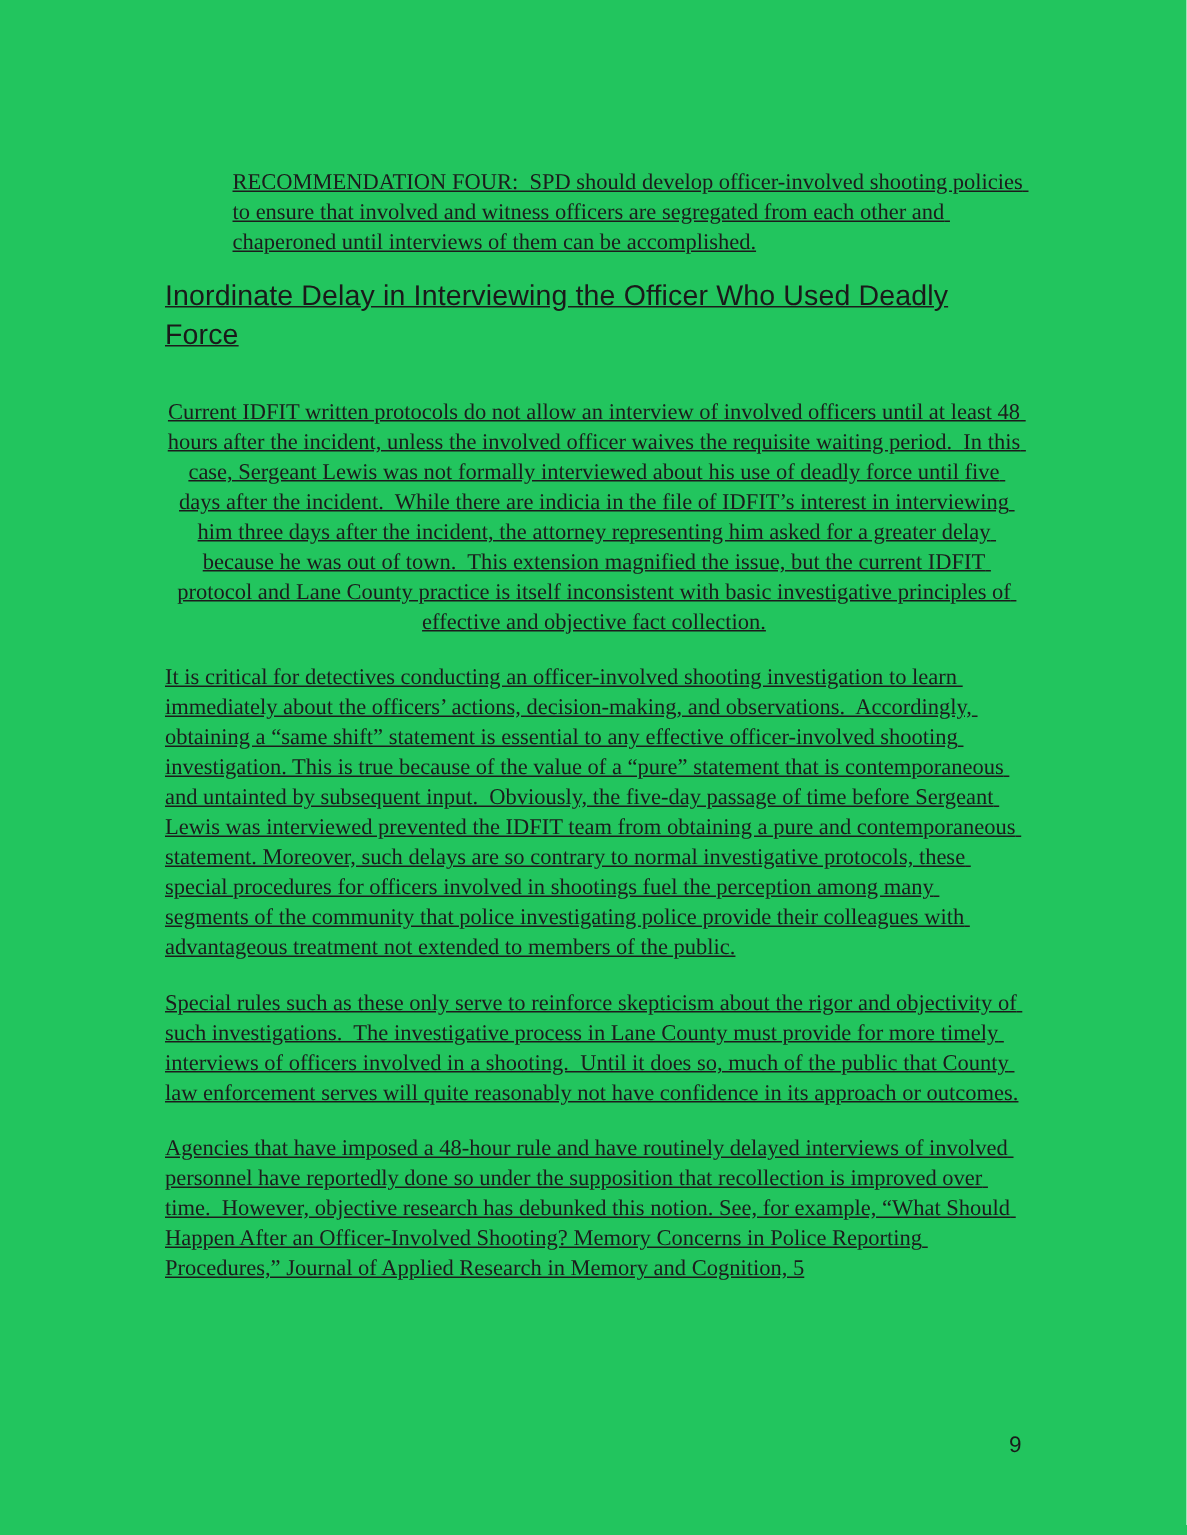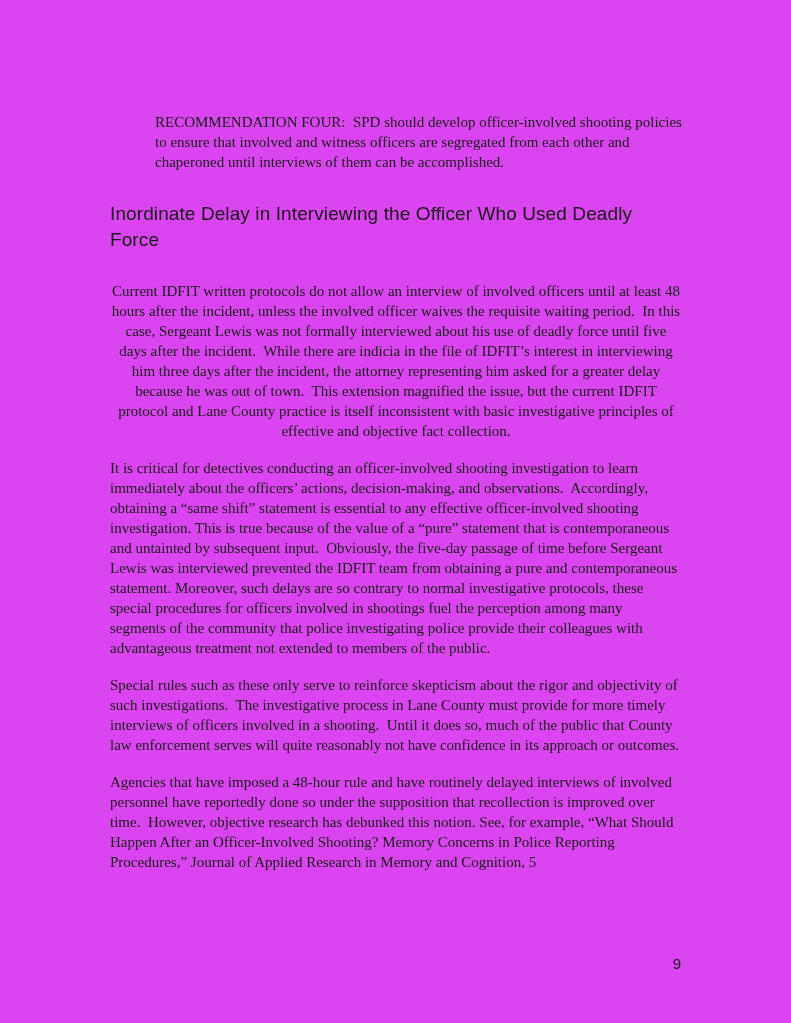--- a/index.html
+++ b/index.html
@@ -5,35 +5,36 @@
   * { box-sizing: border-box; }
   html, body {
     margin: 0;
     padding: 0;
     background: #ffffff;
   }
   .page {
     position: relative;
     width: 791px;
     height: 1023px;
-    background: #d946ef;
+    background: #22c55e;
     overflow: hidden;
     padding-top: 112px;
     color: #1c1c1c;
     font-family: "Liberation Serif", serif;
+    text-decoration: underline;
   }
   .recommendation {
     margin: 0 0 0 155px;
     width: 527px;
     font-size: 15px;
     line-height: 20px;
     white-space: pre-wrap;
   }
   .section-heading {
-    margin: 29px 0 0 110px;
+    margin: 13px 0 0 110px;
     width: 562px;
     font-family: "Liberation Sans", sans-serif;
     font-weight: 400;
     font-size: 19px;
     line-height: 26px;
     color: #1a1a1a;
     letter-spacing: 0.1px;
   }
   .body-para {
     margin: 17px 0 0 110px;

